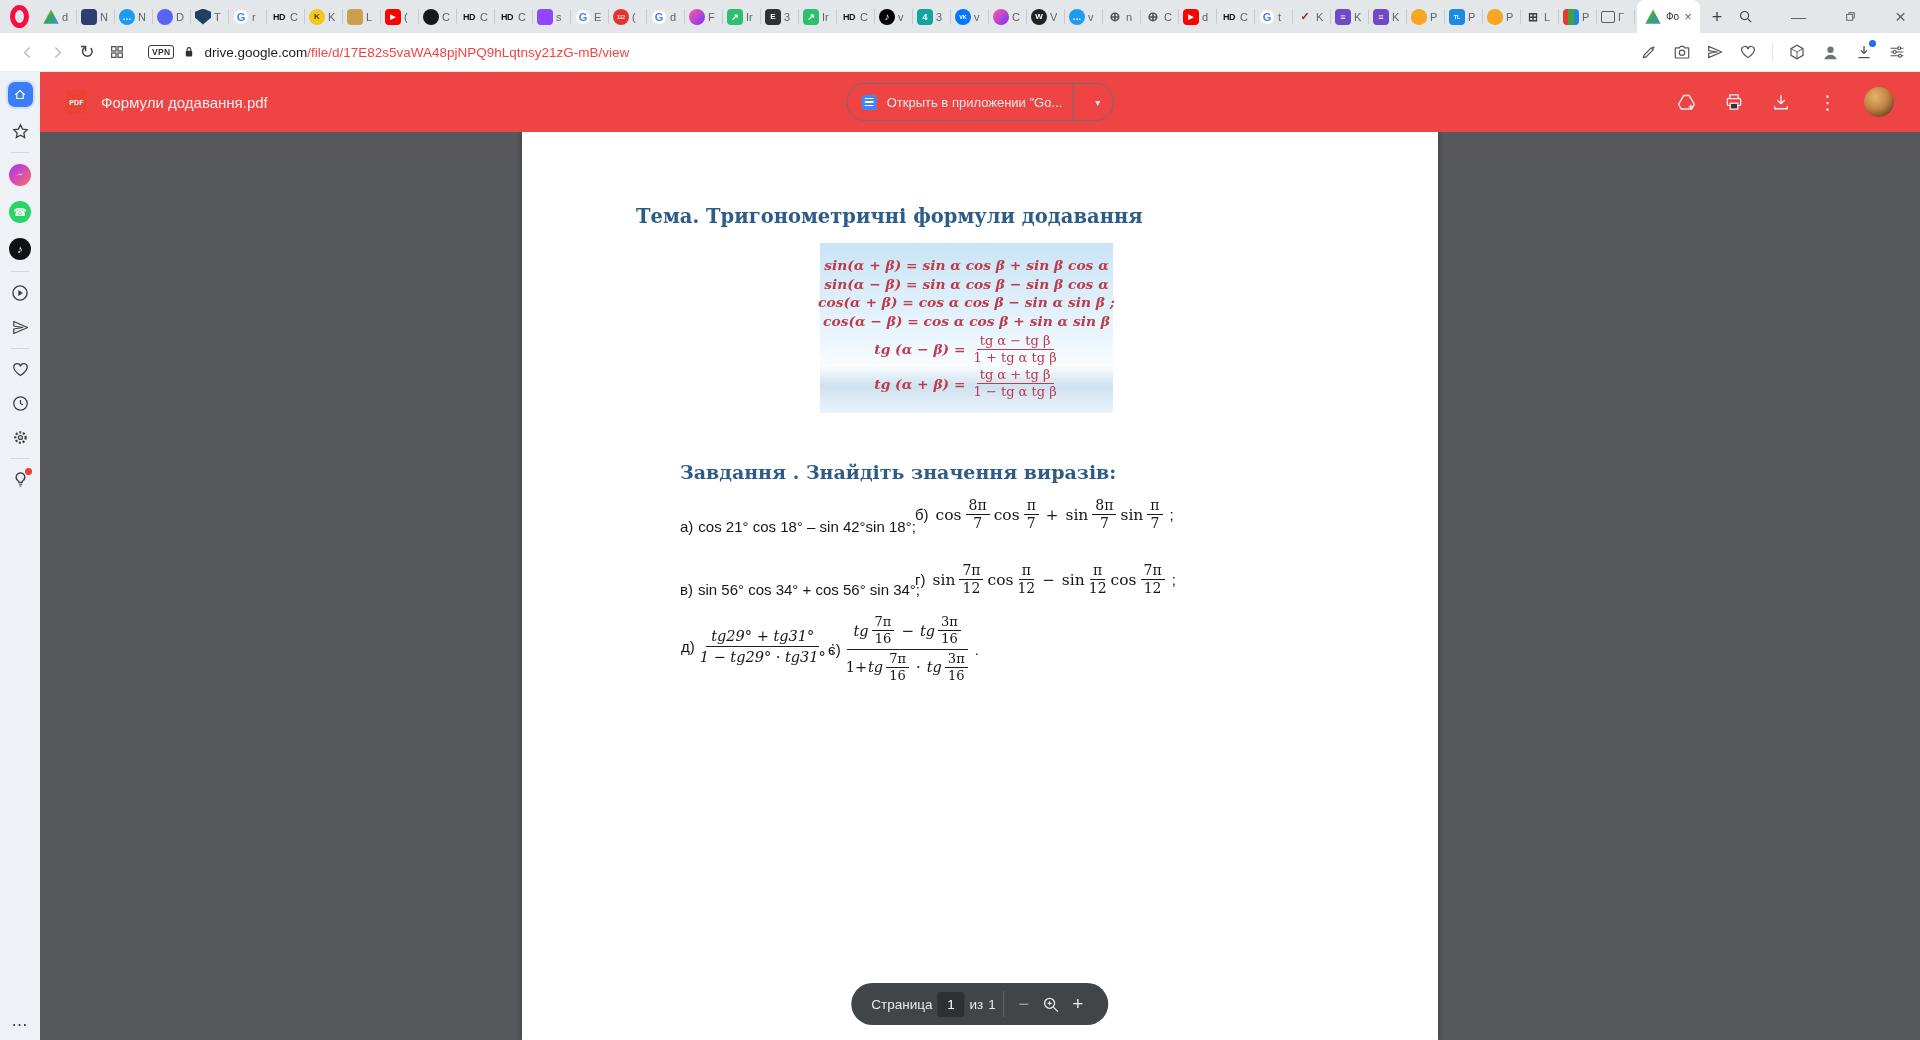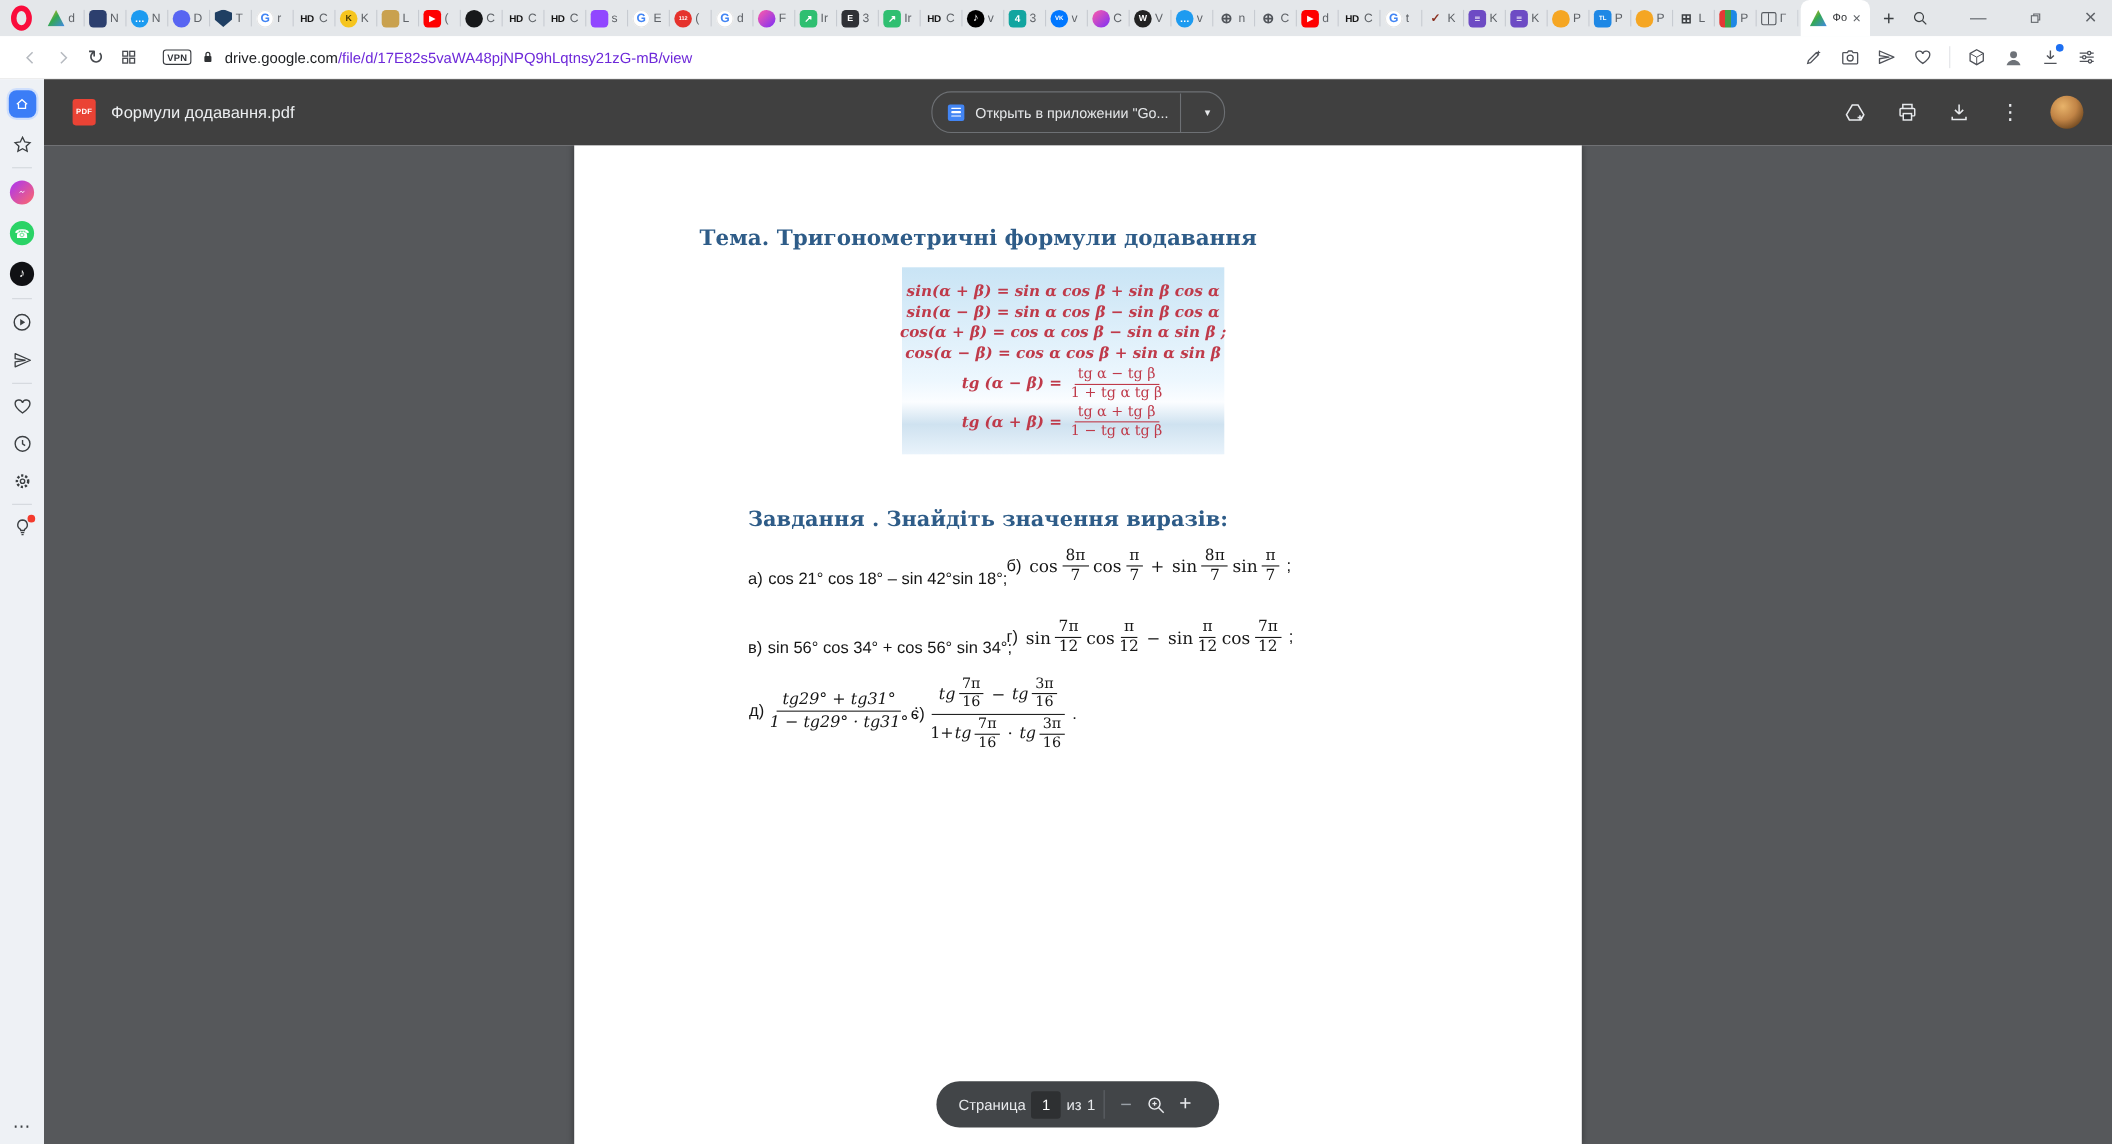--- a/index.html
+++ b/index.html
@@ -52,41 +52,41 @@
   .tabbar-right{margin-left:auto;display:flex;align-items:center;gap:38px;padding-right:6px;}
   .winbtn{color:#5f6368;cursor:pointer;display:flex;align-items:center;font-size:15px;line-height:1;}
 
   
   .toolbar{height:39px;flex:0 0 39px;background:#fff;display:flex;align-items:center;padding:0 14px;gap:4px;border-bottom:1px solid #ececec;box-sizing:border-box;}
   .navbtn{width:26px;height:26px;display:flex;align-items:center;justify-content:center;cursor:pointer;border-radius:4px;}
   .addr{display:flex;align-items:center;gap:8px;margin-left:14px;flex:1 1 auto;}
   .vpn-badge{border:1.4px solid #35383d;border-radius:3px;font:700 8.5px/1 "Liberation Sans",sans-serif;color:#2e3136;padding:2px 3px;letter-spacing:.3px;}
   .url{font-size:13.5px;white-space:nowrap;}
   .url .host{color:#1c1e21;}
-  .url .path{color:#6d28d9;}
+  .url .path{color:#ef4444;}
   .tool-icons{display:flex;align-items:center;gap:15px;margin-left:auto;}
   .tool-sep{width:1px;height:20px;background:#e1e3e6;}
   .dl-wrap{position:relative;display:flex;}
   .dl-dot{position:absolute;right:-3px;top:-3px;width:7px;height:7px;border-radius:50%;background:#1d6ff2;}
 
   
   .main{flex:1 1 auto;display:flex;min-height:0;}
   .opera-sidebar{flex:0 0 40px;width:40px;background:#eef1f5;display:flex;flex-direction:column;align-items:center;
                  padding-top:10px;gap:15px;position:relative;}
   .sb-item{display:flex;align-items:center;justify-content:center;cursor:pointer;}
   .sb-home{width:25px;height:25px;border-radius:7px;background:#3b7df7;display:flex;align-items:center;justify-content:center;box-shadow:0 0 0 2px #cfdffc;}
   .sb-circ{width:22px;height:22px;border-radius:50%;display:flex;align-items:center;justify-content:center;color:#fff;}
   .sb-div{width:18px;height:1px;background:#d3d7dd;margin:-4px 0;}
   .sb-bulb{position:relative;display:flex;}
   .sb-bulb .dot{position:absolute;right:-2px;top:-2px;width:7px;height:7px;border-radius:50%;background:#f43b2d;}
   .sb-more{position:absolute;bottom:6px;left:0;right:0;display:flex;justify-content:center;cursor:pointer;}
 
   
   .drive{flex:1 1 auto;display:flex;flex-direction:column;min-width:0;}
-  .drive-header{height:60px;flex:0 0 60px;background:#404040;display:flex;align-items:center;padding:0 26px;position:relative;justify-content:flex-end;}
+  .drive-header{height:60px;flex:0 0 60px;background:#ef4444;display:flex;align-items:center;padding:0 26px;position:relative;justify-content:flex-end;}
   .pdf-badge{width:21px;height:24px;background:#ea4335;border-radius:3px;display:flex;align-items:center;justify-content:center;
              font:700 7px "Liberation Sans",sans-serif;color:#fff;letter-spacing:.2px;}
   .file-name{color:#eceef0;font-size:15px;margin-left:14px;}
   .open-btn{position:absolute;left:50%;transform:translateX(-50%);height:36px;border:1px solid #6d7074;border-radius:18px;
             display:flex;align-items:center;padding:0 0 0 14px;gap:10px;cursor:pointer;background:transparent;}
   .docs-ic{width:15px;height:15px;background:#4285f4;border-radius:2px;display:flex;flex-direction:column;justify-content:center;gap:2px;padding:0 3px;box-sizing:border-box;}
   .docs-ic i{display:block;height:1.5px;background:#fff;border-radius:1px;}
   .open-label{color:#e6e8ea;font-size:13px;white-space:nowrap;}
   .open-div{width:1px;height:35px;background:#6d7074;}
   .open-caret{color:#e6e8ea;font-size:10px;padding:0 12px;}

